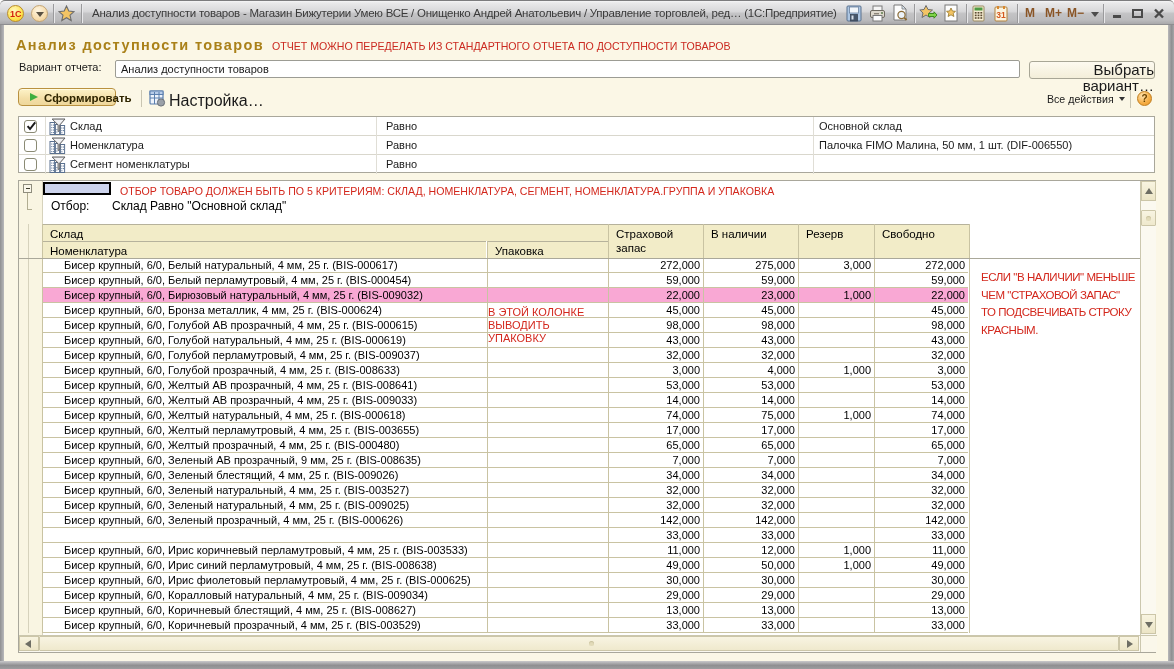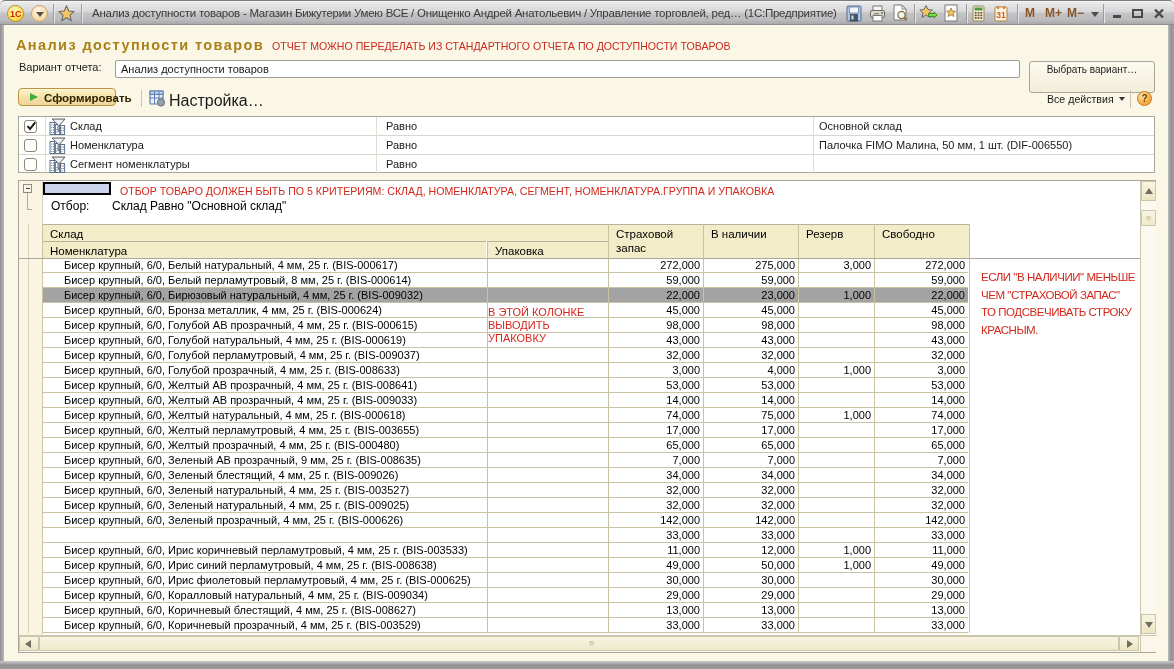--- a/index.html
+++ b/index.html
@@ -14,21 +14,21 @@
 #borderB{position:absolute;left:0;top:661px;width:1174px;height:8px;background:linear-gradient(#c9c9cb,#8f8f91 55%,#9d9d9f)}
 
 .tsep{position:absolute;top:3px;width:1px;height:19px;background:#9a9a9c;box-shadow:1px 0 0 #e8e8ea}
 #ttext{position:absolute;left:92px;top:6px;width:746px;font-size:11.5px;letter-spacing:-0.25px;color:#3a3a3a;white-space:nowrap;overflow:hidden}
 .mbtn{position:absolute;top:5px;font-size:12px;font-weight:bold;color:#8a5526}
 
 #h1t{position:absolute;left:16px;top:37px;font-size:14.5px;letter-spacing:1.4px;font-weight:bold;color:#aa8119}
 #h1r{position:absolute;left:272px;top:40px;font-size:10.6px;color:#cb2a20}
 #lblVar{position:absolute;left:19px;top:61px;font-size:11px;color:#1a1a1a}
 #inpVar{position:absolute;left:115px;top:60px;width:905px;height:18px;background:#fff;border:1px solid #9c9c94;border-radius:2px;font-size:11px;color:#1a1a1a;line-height:16px;padding-left:5px}
-#btnVar{position:absolute;left:1029px;top:61px;width:126px;height:32px;background:linear-gradient(#fdfaf0,#f3eed9);border:1px solid #a8a696;border-radius:3px;font-size:10px;color:#1a1a1a;text-align:center;line-height:16px}
+#btnVar{position:absolute;left:1029px;top:61px;width:126px;height:18px;background:linear-gradient(#fdfaf0,#f3eed9);border:1px solid #a8a696;border-radius:3px;font-size:15px;color:#1a1a1a;text-align:right;line-height:16px}
 #btnForm{position:absolute;left:18px;top:88px;width:98px;height:18px;background:linear-gradient(#fdf3c8,#f3dea6 60%,#eed79c);border:1px solid #b9913f;border-radius:4px;box-shadow:inset 0 1px 0 #fffbe2}
 #btnForm .tri{position:absolute;left:11px;top:3.5px;width:0;height:0;border-left:8.5px solid #3fae3f;border-top:4.8px solid transparent;border-bottom:4.8px solid transparent}
 #btnForm .txt{position:absolute;left:25px;top:3px;font-size:11.5px;font-weight:bold;color:#2f2500}
 .vsep{position:absolute;width:1px;background:#c9c5b2}
 #icoSet{position:absolute;left:149px;top:90px}
 #lblSet{position:absolute;left:169px;top:92px;font-size:16px;color:#1a1a1a}
 #lblAll{position:absolute;left:1047px;top:93px;font-size:10.6px;color:#1a1a1a}
 #allTri{position:absolute;left:1119px;top:97px;width:0;height:0;border-top:4px solid #333;border-left:3.5px solid transparent;border-right:3.5px solid transparent}
 #helpIco{position:absolute;left:1137px;top:91px;width:15px;height:15px;border-radius:50%;
  background:radial-gradient(circle at 35% 30%,#ffe3b0,#f6b049 55%,#ee9826);border:1px solid #c07c1d;
@@ -53,21 +53,21 @@
 #selcell{position:absolute;left:24px;top:1px;width:68px;height:13px;background:#ccd3ec;border:2px solid #000}
 #red1{position:absolute;left:101px;top:4px;font-size:10.6px;color:#d3271c;white-space:nowrap}
 #otbor1{position:absolute;left:32px;top:18px;font-size:12px;color:#000}
 #otbor2{position:absolute;left:93px;top:18px;font-size:12px;color:#000}
 
 .hcell{position:absolute;background:#f2ecc8;border-left:1px solid #b6b29c;border-top:1px solid #b6b29c;font-size:11.5px;color:#000}
 .hlab{padding:2px 0 0 7px;display:block;line-height:14px}
 #hsplit{position:absolute;left:0px;top:77px;width:1121px;height:1px;background:#aaa89a}
 
 .dr{position:absolute;left:23px;width:926px;height:15px;background:#fff;border-bottom:1px solid #c9c3a2}
-.dr.pink{background:#a3a3a3}
+.dr.pink{background:#f9a8d4}
 .nm{position:absolute;left:22px;top:1px;font-size:11px;color:#000;white-space:nowrap}
 .c{position:absolute;top:1px;font-size:11px;color:#000;text-align:right}
 .c1{left:567px;width:91px}
 .c2{left:662px;width:91px}
 .c3{left:757px;width:72px}
 .c4{left:833px;width:90px}
 .vl{position:absolute;width:1px;background:#c9c3a2}
 
 #redc{position:absolute;left:469px;top:125px;width:122px;font-size:11px;line-height:13px;color:#d3271c}
 #rede{position:absolute;left:962px;top:88px;font-size:11.5px;letter-spacing:-0.45px;line-height:17.5px;color:#d3271c;white-space:nowrap}
@@ -329,21 +329,21 @@
       <span class="hlab" style="padding-top:2px">Свободно</span>
     </div>
   <div class="dr" style="top:77px">
       <span class="nm">Бисер крупный, 6/0, Белый натуральный, 4 мм, 25 г. (BIS-000617)</span>
       <span class="c c1">272,000</span>
       <span class="c c2">275,000</span>
       <span class="c c3">3,000</span>
       <span class="c c4">272,000</span>
     </div>
 <div class="dr" style="top:92px">
-      <span class="nm">Бисер крупный, 6/0, Белый перламутровый, 8 мм, 25 г. (BIS-000614)</span>
+      <span class="nm">Бисер крупный, 6/0, Белый перламутровый, 4 мм, 25 г. (BIS-000454)</span>
       <span class="c c1">59,000</span>
       <span class="c c2">59,000</span>
       <span class="c c3"></span>
       <span class="c c4">59,000</span>
     </div>
 <div class="dr pink" style="top:107px">
       <span class="nm">Бисер крупный, 6/0, Бирюзовый натуральный, 4 мм, 25 г. (BIS-009032)</span>
       <span class="c c1">22,000</span>
       <span class="c c2">23,000</span>
       <span class="c c3">1,000</span>

